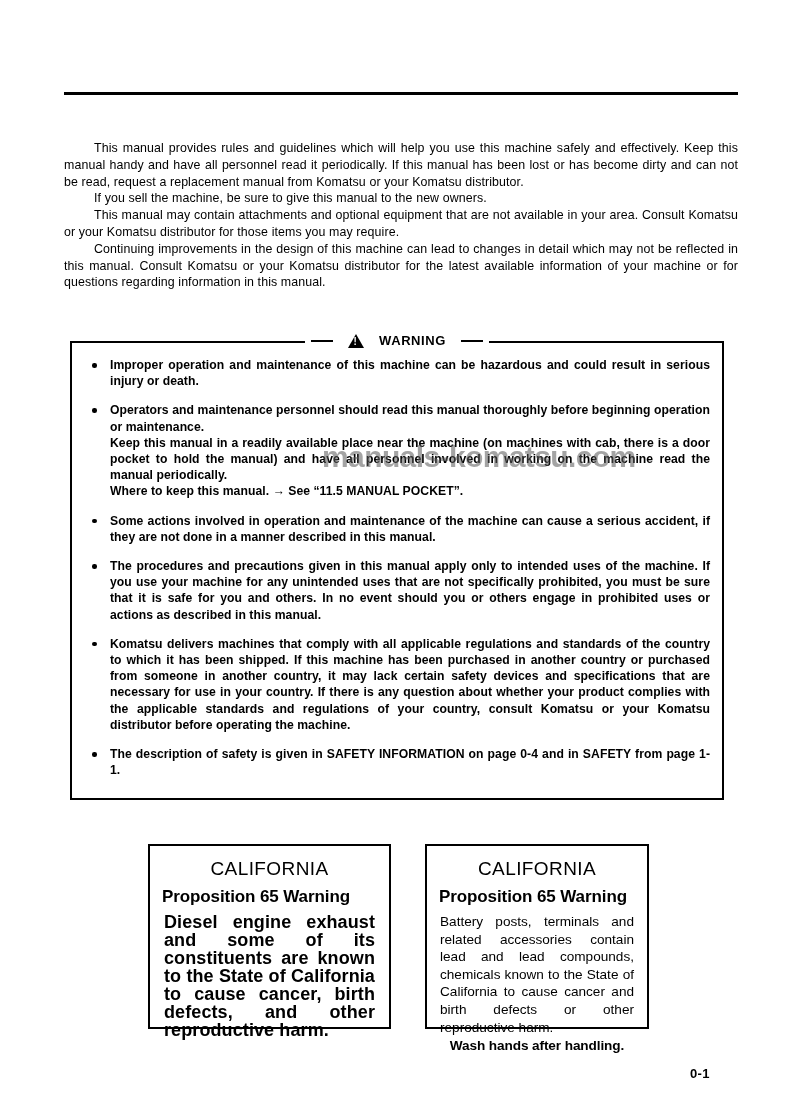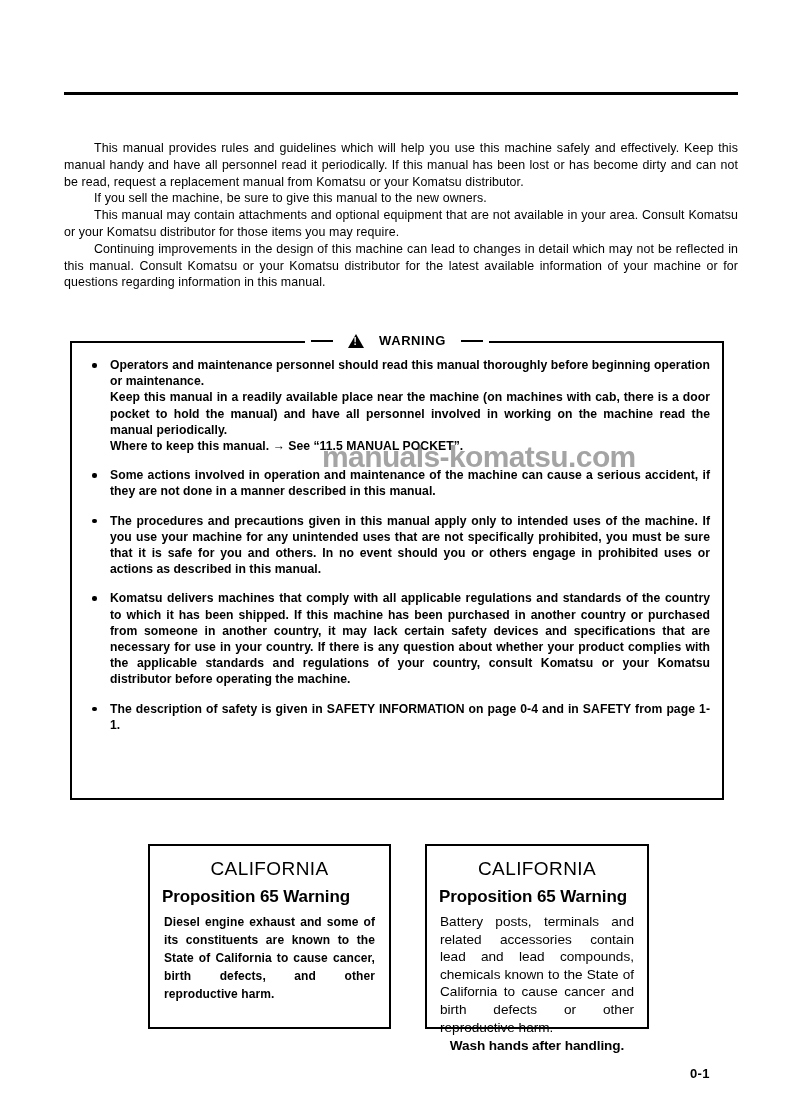--- a/index.html
+++ b/index.html
@@ -181,21 +181,21 @@
     margin-bottom: 7px;
   }
   .cal-sub {
     text-align: left;
     font-weight: bold;
     font-size: 17px;
     letter-spacing: -0.1px;
     margin-bottom: 6px;
   }
   .cal-body-left {
-    font-size: 12px;
+    font-size: 18px;
     line-height: 18px;
     font-weight: bold;
     text-align: justify;
     text-align-last: left;
     letter-spacing: 0.1px;
     padding: 0 2px;
   }
   .cal-body-right {
     font-size: 13.6px;
     line-height: 17.6px;
@@ -238,20 +238,24 @@
 
   <div class="warning-box">
     <div class="warning-legend">
       <span class="legend-dash"></span>
       <span class="warn-tri"></span>
       <span class="legend-text">WARNING</span>
       <span class="legend-dash"></span>
     </div>
 
     <div class="warning-body">
+      <div class="wbullet">
+        <span class="dot"></span>
+        <span>Improper operation and maintenance of this machine can be hazardous and could result in serious injury or death.</span>
+      </div>
 
       <div class="wbullet">
         <span class="dot"></span>
         <span>Operators and maintenance personnel should read this manual thoroughly before beginning operation or maintenance.</span>
         <span class="wsub">Keep this manual in a readily available place near the machine (on machines with cab, there is a door pocket to hold the manual) and have all personnel involved in working on the machine read the manual periodically.</span>
         <span class="wsub">Where to keep this manual. → See “11.5 MANUAL POCKET”.</span>
       </div>
 
       <div class="wbullet">
         <span class="dot"></span>

